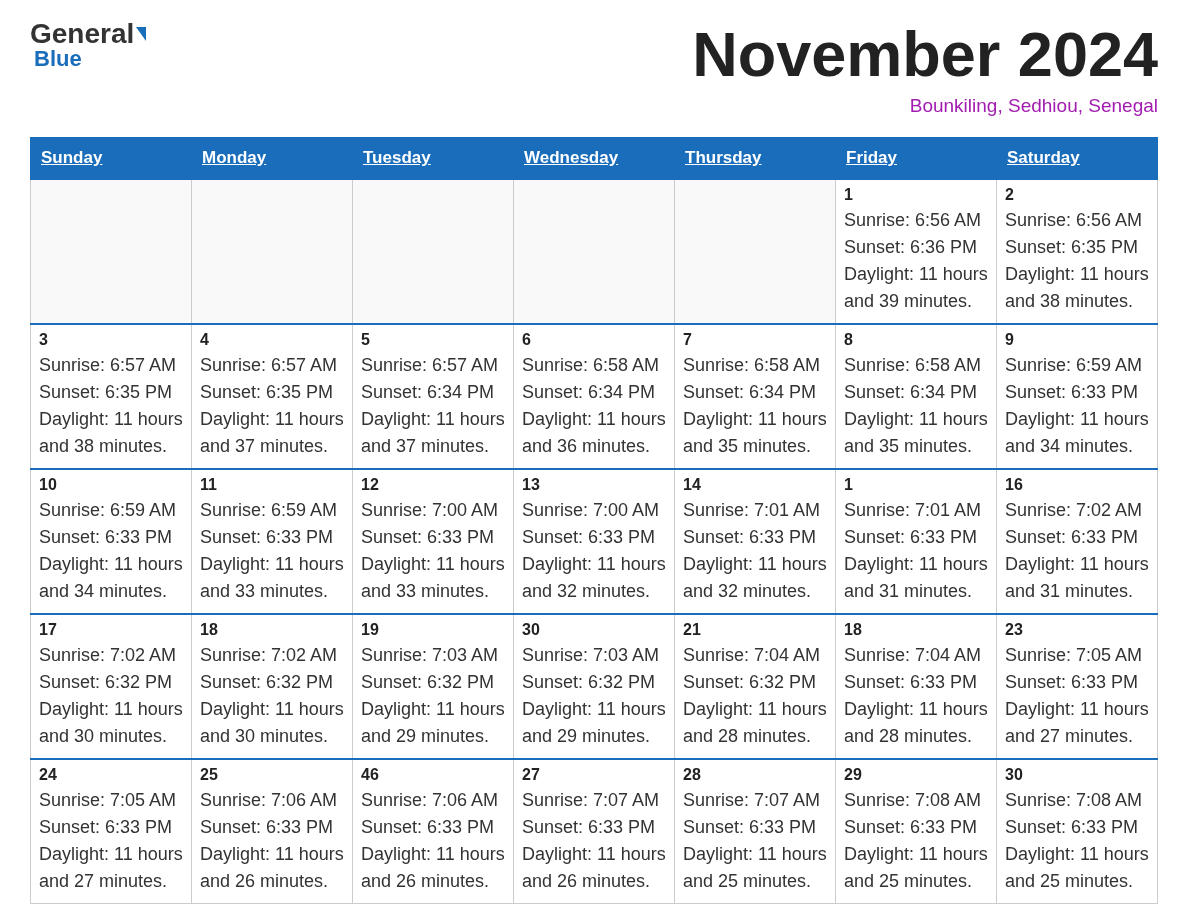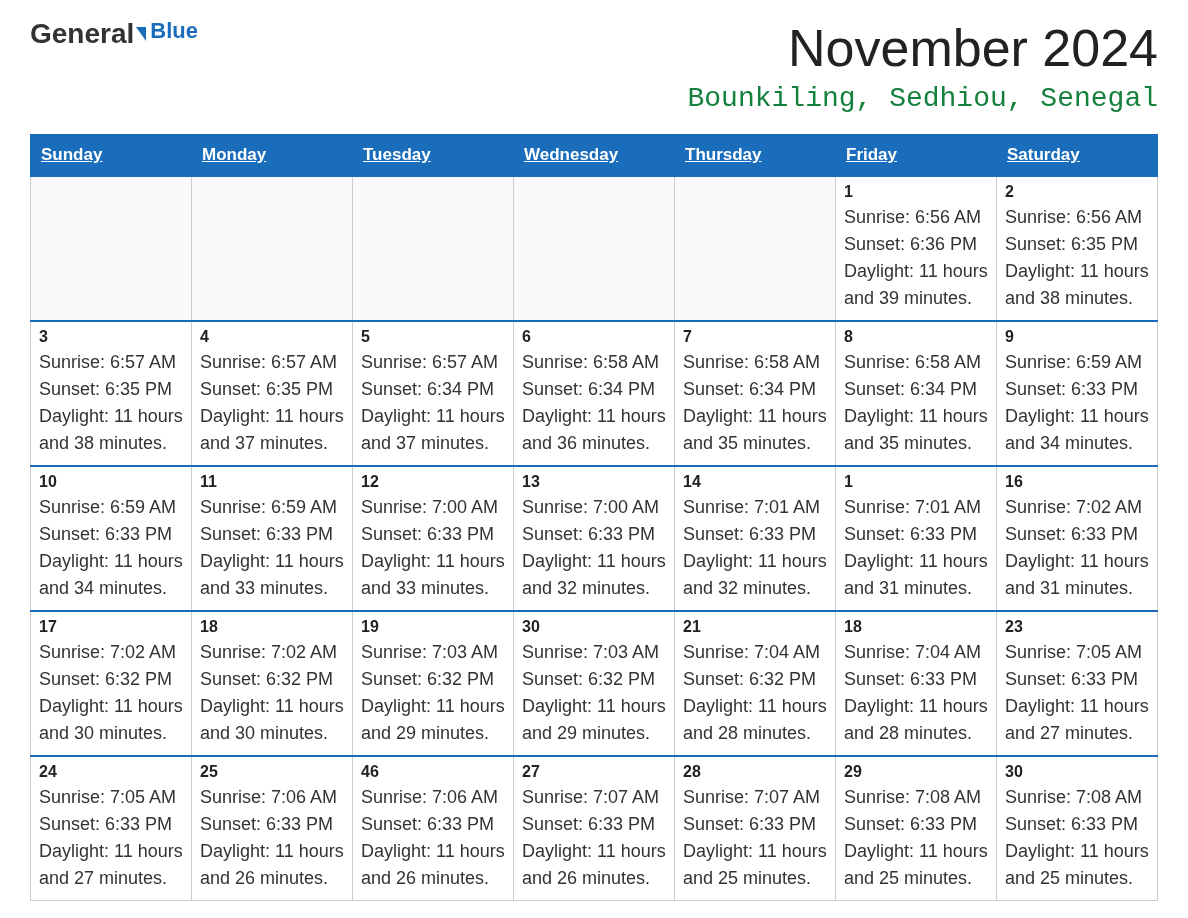--- a/index.html
+++ b/index.html
@@ -11,20 +11,21 @@
       padding: 20px 30px;
     }
     .header-area {
       display: flex;
       justify-content: space-between;
       align-items: flex-start;
       margin-bottom: 20px;
     }
     .logo {
       display: flex;
+      flex-direction: column;
       align-items: flex-start;
     }
     .logo-general {
       font-size: 28px;
       font-weight: bold;
       color: #333;
       line-height: 1;
     }
     .logo-arrow {
       display: inline-block;
@@ -40,30 +41,29 @@
       font-size: 22px;
       font-weight: bold;
       color: #1a6dba;
       margin-top: -2px;
       margin-left: 4px;
     }
     .title-area {
       text-align: right;
     }
     .month-title {
-      font-size: 52px;
-      font-weight: normal;
+      font-size: 63px;
+      font-weight: bold;
       color: #222;
       line-height: 1.1;
     }
     .location-title {
-      font-size: 28px;
-      color: #15803d;
+      font-size: 19px;
+      color: #a21caf;
       margin-top: 6px;
-      font-family: Liberation Mono, monospace;
     }
     .calendar-table {
       width: 100%;
       border-collapse: collapse;
       border: 1px solid #aaa;
     }
     .calendar-table th {
       background-color: #1a6dba;
       color: #fff;
       font-size: 17px;

